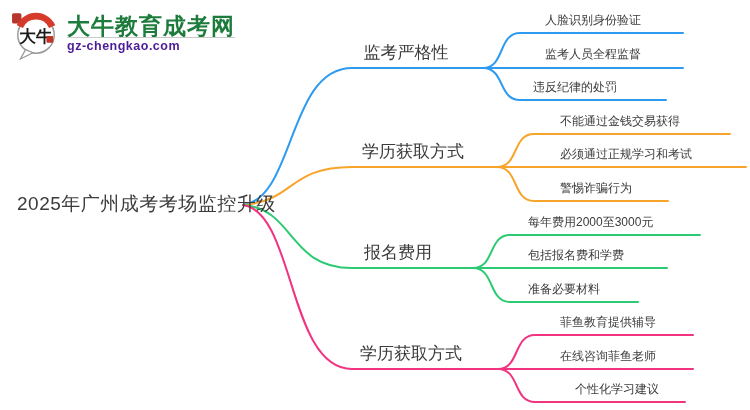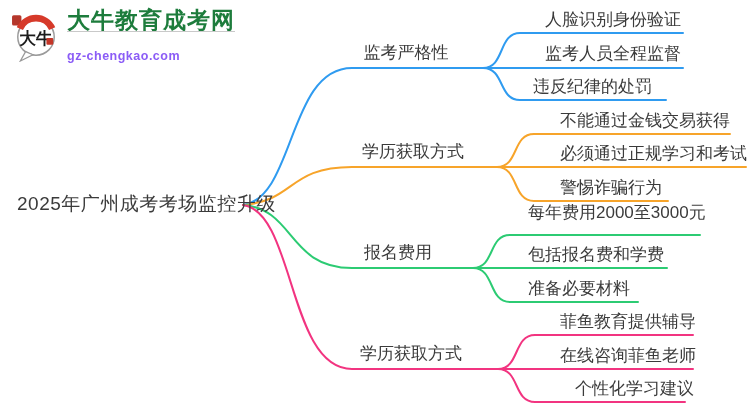--- a/index.html
+++ b/index.html
@@ -28,42 +28,42 @@
     font-size:19px;
     line-height:24px;
     letter-spacing:0.5px;
   }
   .branch-label {
     font-size:17px;
     line-height:22px;
     transform:translateX(-50%);
   }
   .leaf-label {
-    font-size:17px;
+    font-size:12px;
     line-height:22px;
   }
   .logo {
     position:absolute; left:12px; top:10px;
     display:flex; align-items:center; gap:7px;
   }
   .logo-text { display:flex; flex-direction:column; }
   .logo-title {
     font-size:23px;
     font-weight:bold;
     color:#1d7c3c;
     line-height:21px;
     letter-spacing:1px;
   }
   .logo-domain {
     font-size:12.5px;
     font-weight:bold;
-    color:#8b5cf6;
+    color:#4c1d95;
     line-height:15px;
     border-top:1px solid #c9c9c9;
-    padding-top:17px;
+    padding-top:1px;
     letter-spacing:0.5px;
   }
 </style>
 </head>
 <body>
 
 <svg class="map-lines" width="750" height="410" viewBox="0 0 750 410">
   <g stroke="#2f9bf0">
     <path d="M243,205 C295,198 288,68 352,68 L483,68"></path>
     <path d="M483,68 C505,68 498,33 520,33 L683,33"></path>
@@ -113,19 +113,19 @@
 <div class="label branch-label" style="left:411px; top:343px;">学历获取方式</div>
 
 <div class="label leaf-label" style="left:545px; top:9px;">人脸识别身份验证</div>
 <div class="label leaf-label" style="left:545px; top:43px;">监考人员全程监督</div>
 <div class="label leaf-label" style="left:533px; top:76px;">违反纪律的处罚</div>
 
 <div class="label leaf-label" style="left:560px; top:110px;">不能通过金钱交易获得</div>
 <div class="label leaf-label" style="left:560px; top:143px;">必须通过正规学习和考试</div>
 <div class="label leaf-label" style="left:560px; top:177px;">警惕诈骗行为</div>
 
-<div class="label leaf-label" style="left:528px; top:202px;">每年费用2000至3000元</div>
+<div class="label leaf-label" style="left:528px; top:211px;">每年费用2000至3000元</div>
 <div class="label leaf-label" style="left:528px; top:244px;">包括报名费和学费</div>
 <div class="label leaf-label" style="left:528px; top:278px;">准备必要材料</div>
 
 <div class="label leaf-label" style="left:560px; top:311px;">菲鱼教育提供辅导</div>
 <div class="label leaf-label" style="left:560px; top:345px;">在线咨询菲鱼老师</div>
 <div class="label leaf-label" style="left:575px; top:378px;">个性化学习建议</div>
 
 </body></html>

